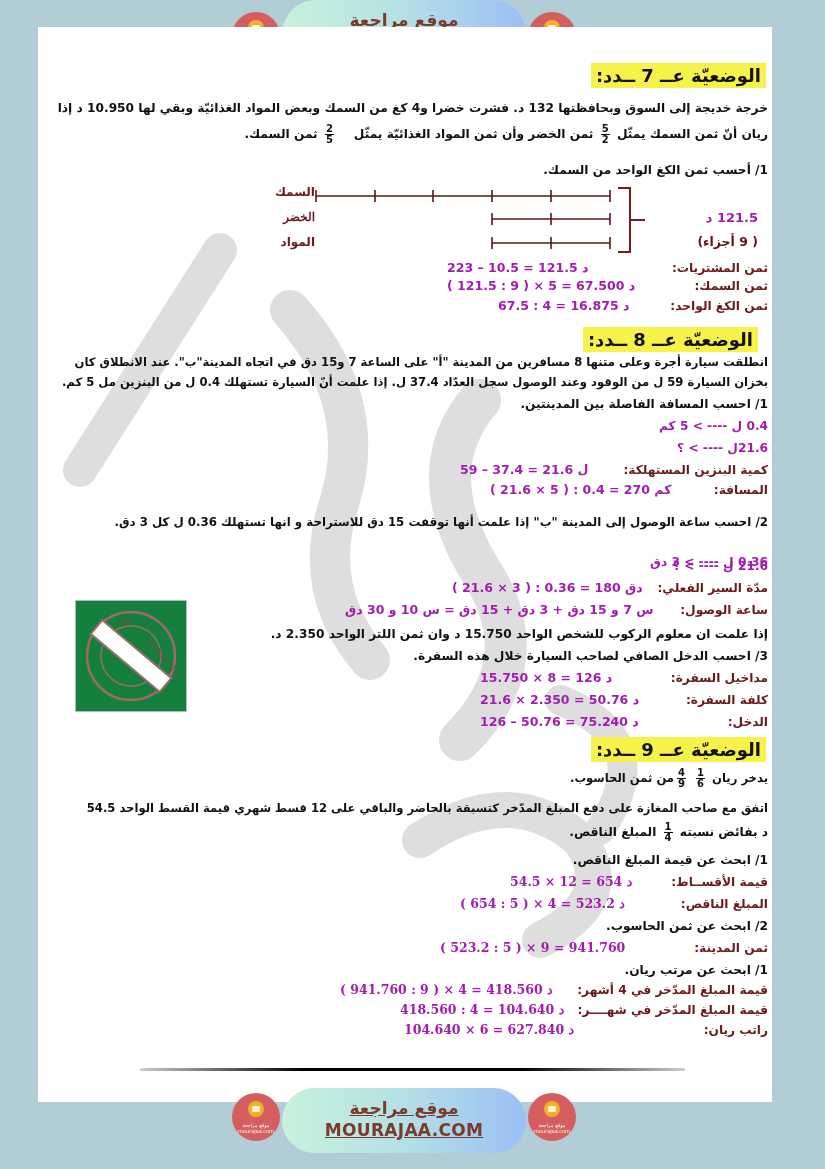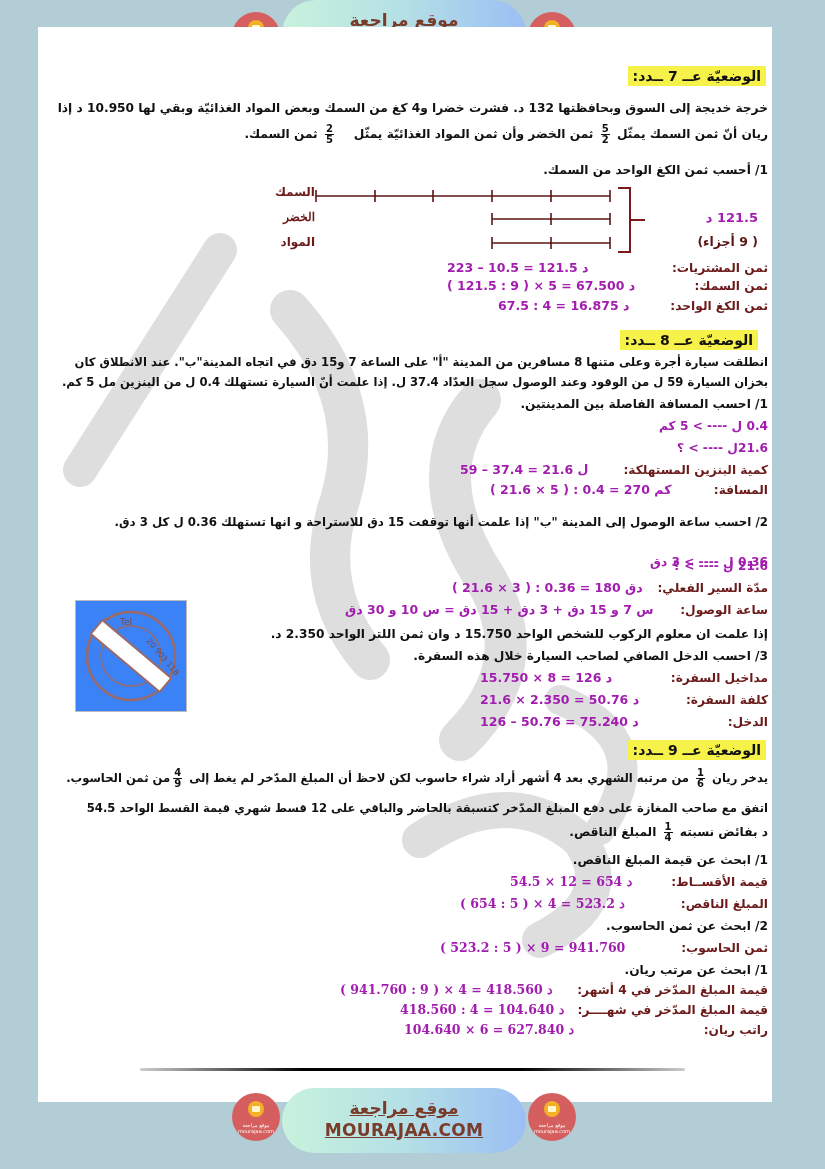--- a/index.html
+++ b/index.html
@@ -14,29 +14,29 @@
   .pill .ar{display:block;font-family:"DejaVu Sans",sans-serif;font-weight:bold;font-size:17px;color:#7a3b2a;text-decoration:underline;margin-top:10px;direction:rtl;}
   .pill .en{display:block;font-family:"DejaVu Sans",sans-serif;font-weight:bold;font-size:17px;color:#7a3b2a;text-decoration:underline;margin-top:2px;letter-spacing:0.3px;}
   .badge{position:absolute;top:12px;width:48px;height:48px;border-radius:50%;background:#d55f5f;}
   .badge.l{left:232px;} .badge.r{left:528px;}
   .banner.bottom .badge{top:8px;}
   .badge .dot{position:absolute;left:16px;top:8px;width:16px;height:16px;border-radius:50%;background:#f4b028;}
   .badge .dot:after{content:"";position:absolute;left:4px;top:5px;width:8px;height:6px;background:#fff6cc;border-radius:1px;}
   .badge .tiny{position:absolute;left:0;right:0;top:29px;font-size:5px;color:#fff;text-align:center;line-height:6px;}
   .content{position:absolute;left:50px;top:62px;width:718px;direction:rtl;color:#111;font-family:"DejaVu Sans",sans-serif;font-weight:bold;}
   .t{position:absolute;right:0;white-space:nowrap;font-size:12.2px;line-height:16px;}
-  .hl{background:#f6f24a;padding:2px 5px;font-size:14px;}
+  .hl{background:#f6f24a;padding:2px 5px;font-size:18px;}
   .red{color:#a21caf;}
   .lab{color:#6b1a1a;}
   .calc{position:absolute;white-space:nowrap;font-size:12.5px;line-height:16px;direction:ltr;}
   .serif{font-family:"DejaVu Serif",serif;}
   .frac{display:inline-block;vertical-align:middle;text-align:center;font-size:10px;line-height:10px;margin:0 3px;}
   .frac span{display:block;}
   .frac .n{border-bottom:1px solid #111;padding:0 1px;}
-  .stamp{position:absolute;left:75px;top:600px;width:110px;height:110px;border:1px solid #bbb;background:#3b82f6;}
+  .stamp{position:absolute;left:75px;top:600px;width:110px;height:110px;border:1px solid #bbb;background:#15803d;}
   .rule{position:absolute;left:140px;top:1068px;width:545px;height:3px;background:linear-gradient(90deg,rgba(0,0,0,0.2),#000 30%,#000 70%,rgba(0,0,0,0.2));border-radius:2px;}
 </style>
 </head>
 <body>
 
 <div class="banner top">
   <div class="badge l">
     <div class="dot"></div>
     <div class="tiny"><span>موقع مراجعة</span><br><span>mourajaa.com</span></div>
   </div>
@@ -113,36 +113,35 @@
   <div class="calc red" style="top:608px;left:430px;">15.750 × 8 = 126 د</div>
   <div class="t lab" style="top:630px;">كلفة السفرة:</div>
   <div class="calc red" style="top:630px;left:430px;">21.6 × 2.350 = 50.76 د</div>
   <div class="t lab" style="top:652px;">الدخل:</div>
   <div class="calc red" style="top:652px;left:430px;">126 – 50.76 = 75.240 د</div>
 
   <div class="t" style="top:680px;right:2px;"><span class="hl">الوضعيّة عــ 9 ــدد:</span></div>
   <div class="t" style="top:706px;font-size:11.6px;">
     <span>يدخر ريان</span>
     <span class="frac"><span class="n">1</span><span>6</span></span>
-    <span>من مرتبه الشهري بعد 4 أشهر أراد شراء حاسوب لكن لاحظ أن المبلغ المدّخر لم يغط إلى</span>
     <span class="frac"><span class="n">4</span><span>9</span></span><span>من ثمن الحاسوب.</span>
   </div>
   <div class="t" style="top:738px;font-size:11.6px;">اتفق مع صاحب المغازة على دفع المبلغ المدّخر كتسبقة بالحاضر        والباقي على 12 قسط شهري قيمة القسط الواحد 54.5</div>
   <div class="t" style="top:760px;">
     <span>د بفائض نسبته</span>
     <span class="frac"><span class="n">1</span><span>4</span></span>
     <span>المبلغ الناقص.</span>
   </div>
   <div class="t" style="top:790px;">1/ ابحث عن قيمة المبلغ الناقص.</div>
   <div class="t lab" style="top:812px;">قيمة الأقســاط:</div>
   <div class="calc red serif" style="top:812px;left:432px;margin-left:28px;">54.5 × 12 = 654 د</div>
   <div class="t lab" style="top:834px;">المبلغ الناقص:</div>
   <div class="calc red serif" style="top:834px;left:410px;">( 654 : 5 ) × 4 = 523.2 د</div>
   <div class="t" style="top:856px;">2/ ابحث عن ثمن الحاسوب.</div>
-  <div class="t lab" style="top:878px;">ثمن الحاسوب:</div>
+  <div class="t lab" style="top:878px;">ثمن المدينة:</div>
   <div class="calc red serif" style="top:878px;left:390px;">( 523.2 : 5 ) × 9 = 941.760</div>
   <div class="t" style="top:900px;">1/ ابحث عن مرتب ريان.</div>
   <div class="t lab" style="top:920px;">قيمة المبلغ المدّخر في 4 أشهر:</div>
   <div class="calc red serif" style="top:920px;left:290px;">( 941.760 : 9 ) × 4 = 418.560 د</div>
   <div class="t lab" style="top:940px;">قيمة المبلغ المدّخر في شهــــر:</div>
   <div class="calc red serif" style="top:940px;left:350px;">418.560 : 4 = 104.640 د</div>
   <div class="t lab" style="top:960px;">راتب ريان:</div>
   <div class="calc red serif" style="top:960px;left:354px;">104.640 × 6 = 627.840 د</div>
 </div>
 

